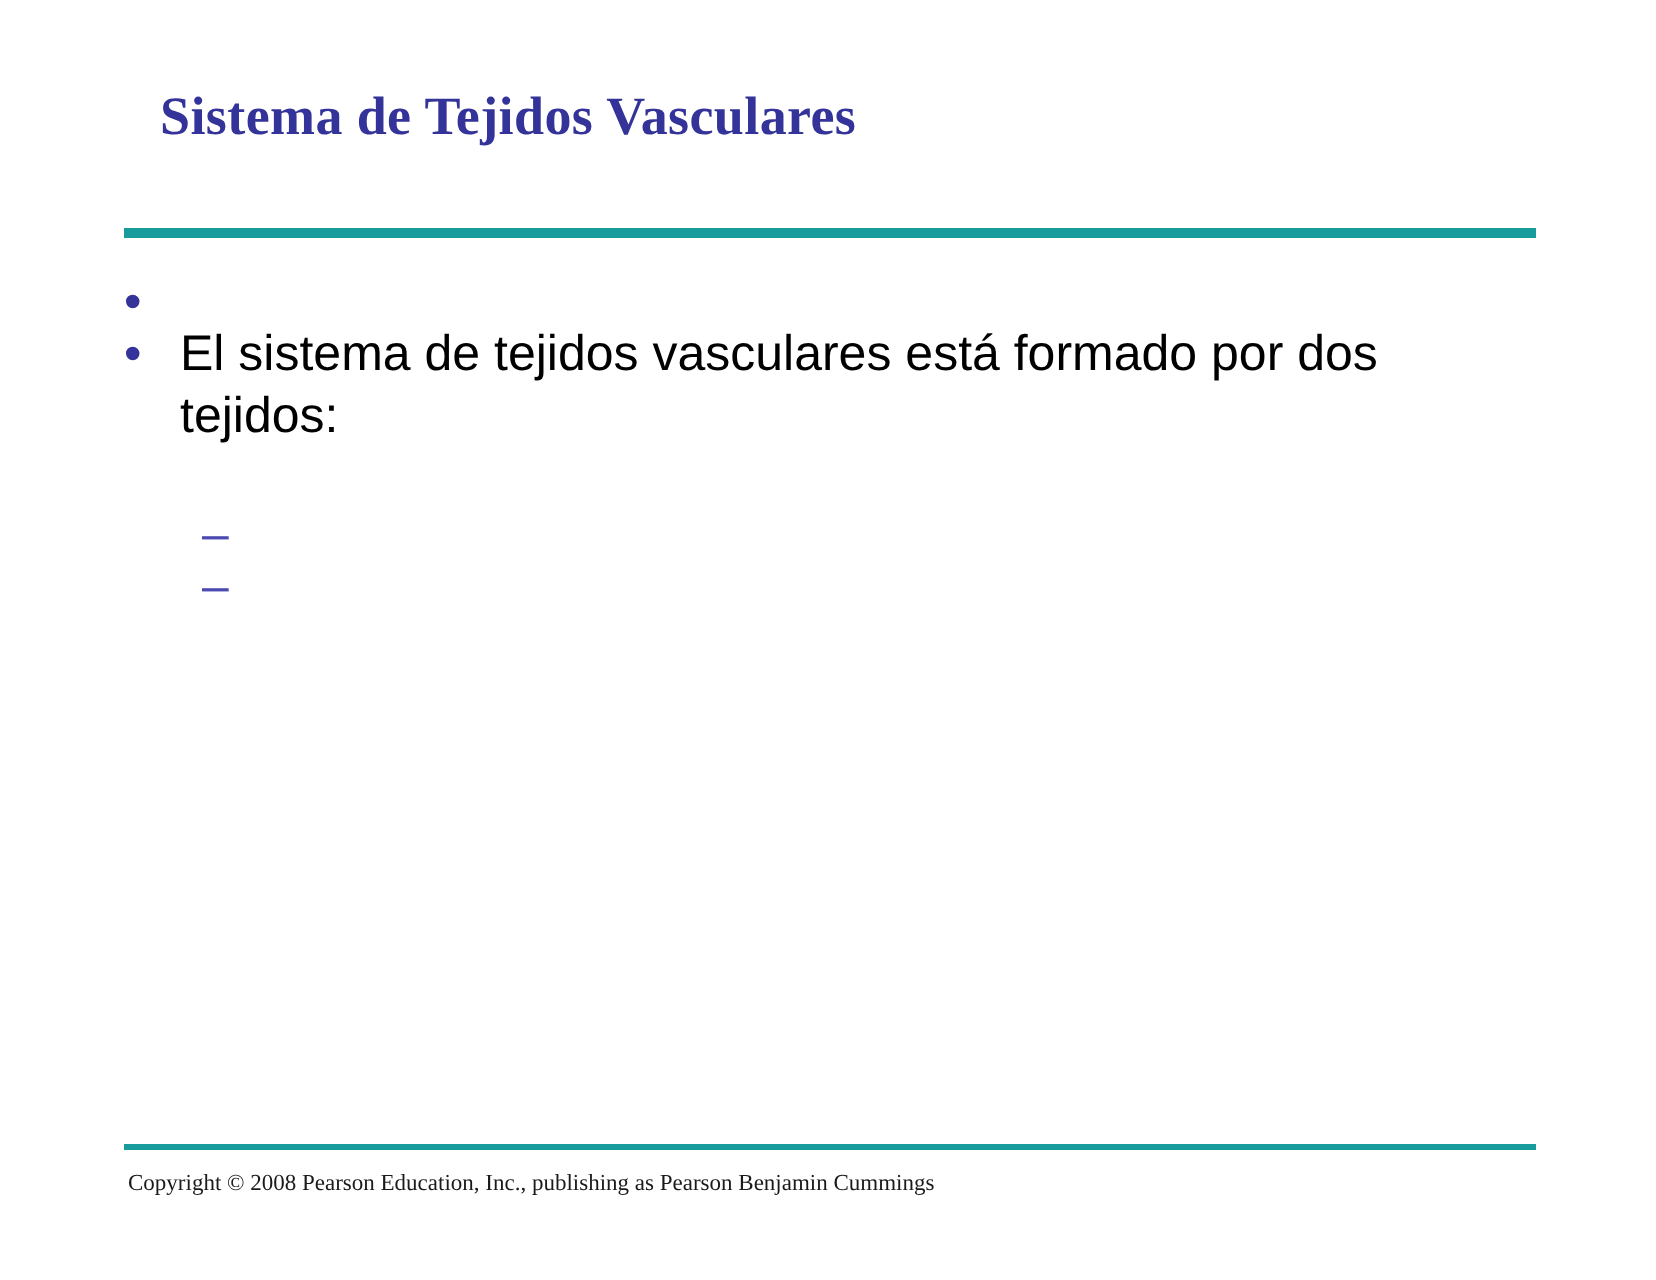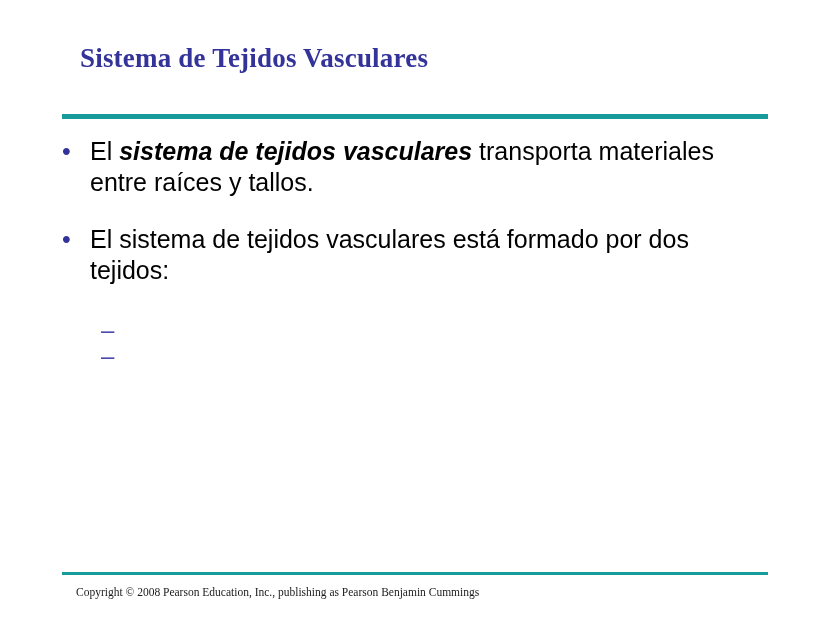--- a/index.html
+++ b/index.html
@@ -99,21 +99,21 @@
   }
 
   .em-bi {
     font-weight: bold;
     font-style: italic;
   }
 
   
   .footer-text {
     position: absolute;
-    left: 76px;
+    left: 64px;
     top: 585px;
     font-family: "Liberation Serif", "DejaVu Serif", serif;
     font-size: 11.5px;
     line-height: 14px;
     color: #1a1a1a;
     white-space: nowrap;
   }
 
   .spacer-1 { height: 10px; }
   .spacer-2 { height: 12px; }
@@ -124,21 +124,20 @@
 <div class="slide">
 
   <div class="slide-title">Sistema de Tejidos Vasculares</div>
 
   <div class="rule-header"></div>
 
   <div class="body-area">
 
     <div class="bullet-l1">
       <span class="marker">•</span>
-      <span><span>El </span><span class="em-bi">sistema de tejidos vasculares</span><span> transporta materiales entre raíces y tallos.</span></span>
     </div>
 
     <div class="spacer-1"></div>
 
     <div class="bullet-l1">
       <span class="marker">•</span>
       <span>El sistema de tejidos vasculares está formado por dos tejidos:</span>
     </div>
 
     <div class="spacer-2"></div>

